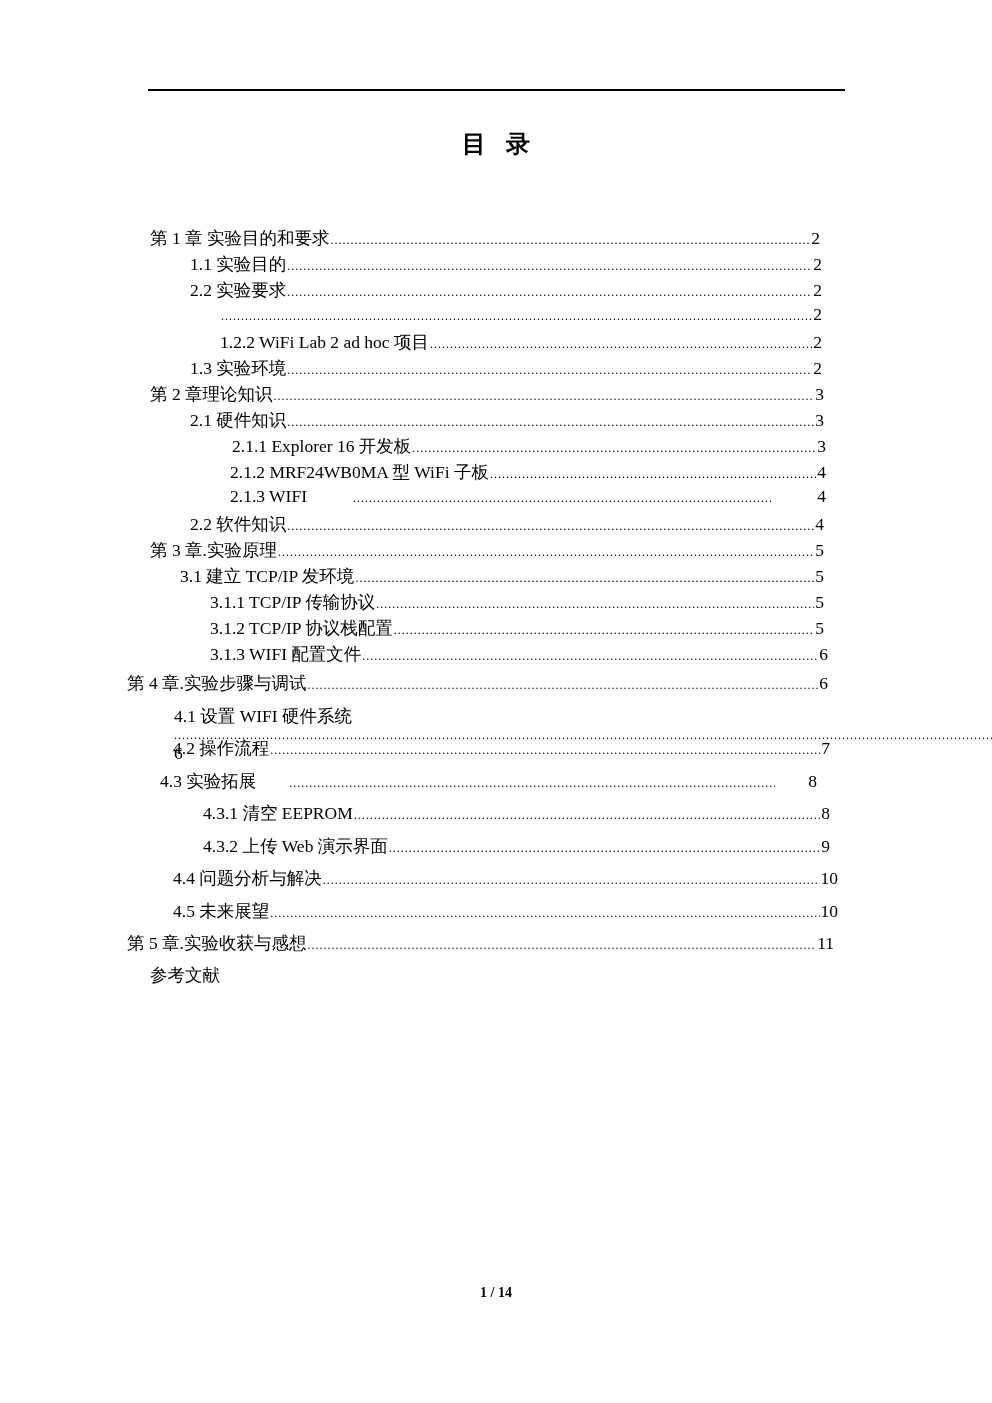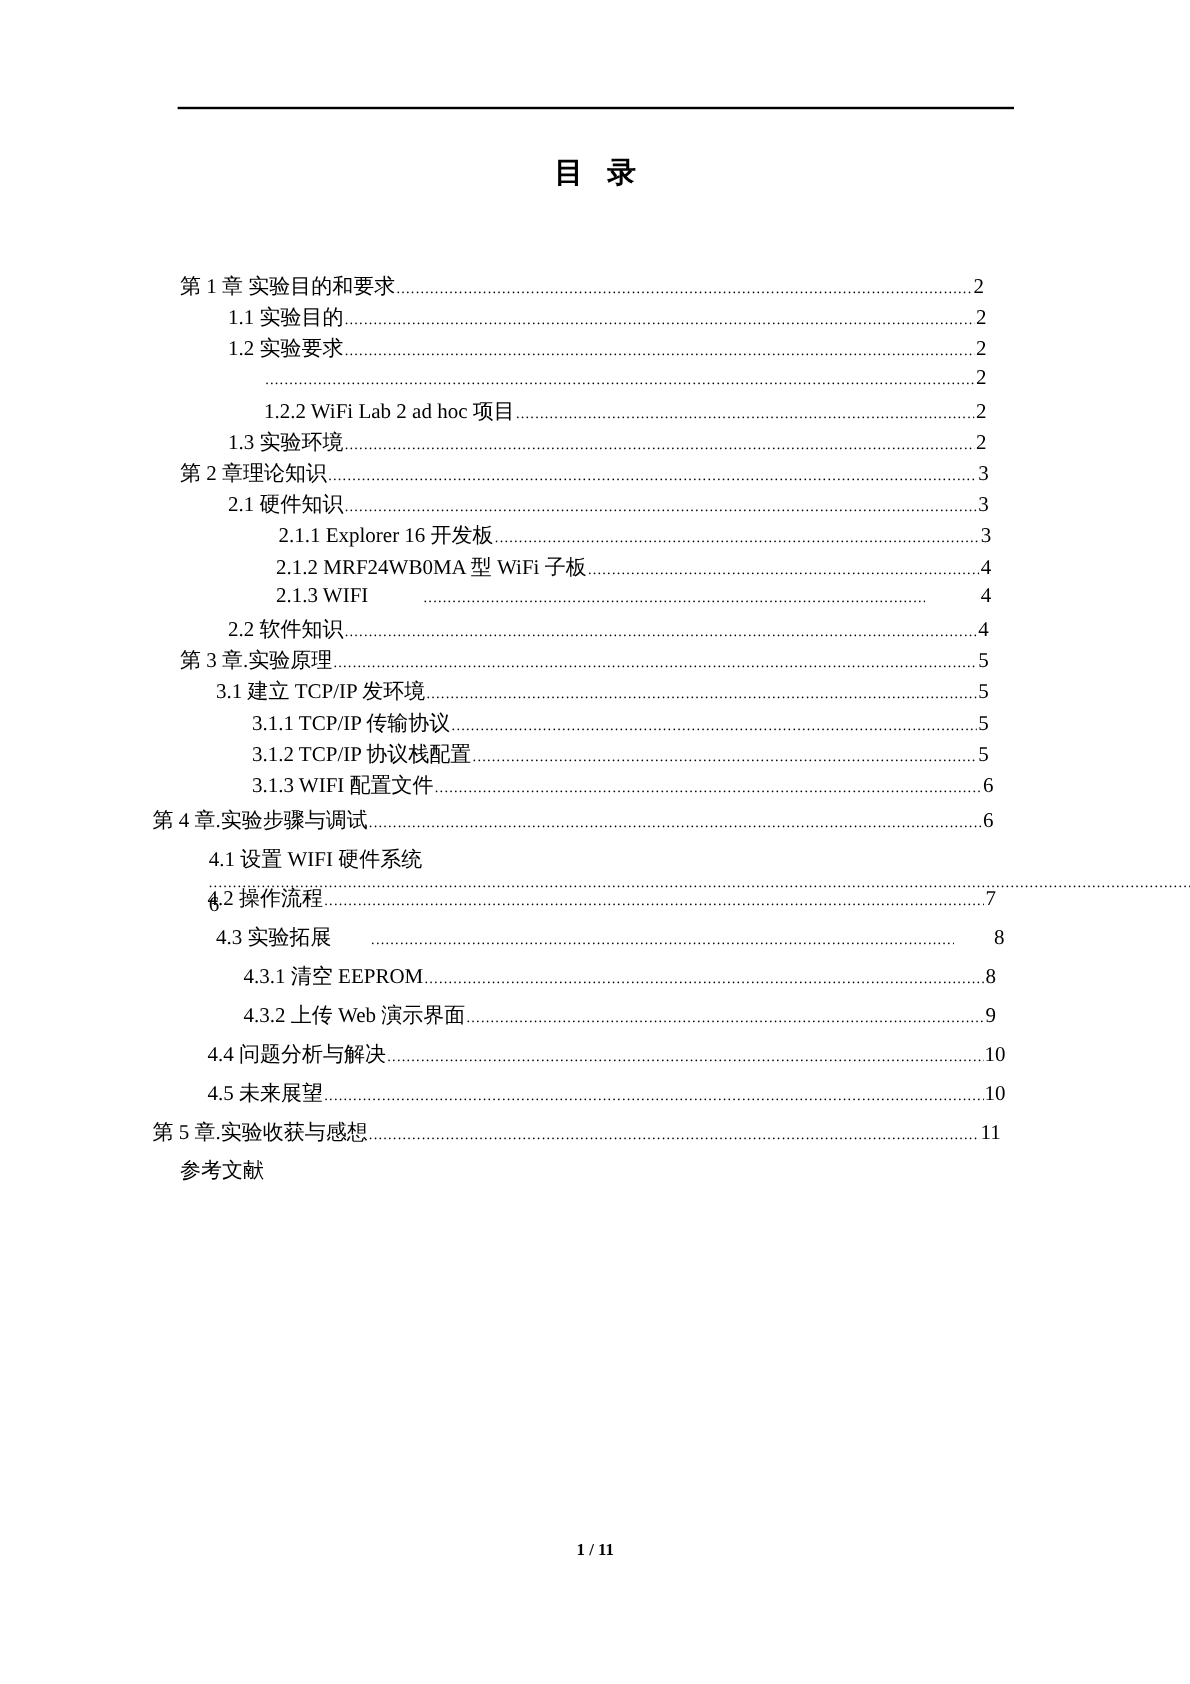--- a/index.html
+++ b/index.html
@@ -26,21 +26,21 @@
       <span class="label">第 1 章  实验目的和要求</span>
       <span class="leader"></span>
       <span class="page">2</span>
     </div>
     <div class="toc-entry" style="left: 190px; width: 632px; top: 252px;">
       <span class="label">1.1 实验目的</span>
       <span class="leader"></span>
       <span class="page">2</span>
     </div>
     <div class="toc-entry" style="left: 190px; width: 632px; top: 278px;">
-      <span class="label">1.2 实验要求</span>
+      <span class="label">2.2 实验要求</span>
       <span class="leader"></span>
       <span class="page">2</span>
     </div>
     <div class="toc-entry" style="left: 220px; width: 602px; top: 304px;">
       <span class="leader"></span>
       <span class="page">2</span>
     </div>
     <div class="toc-entry" style="left: 220px; width: 602px; top: 330px;">
       <span class="label">1.2.2 WiFi Lab 2 ad hoc 项目</span>
       <span class="leader"></span>
@@ -114,21 +114,21 @@
     <div class="toc-entry" style="left: 173px; width: 659px; top: 704px; flex-direction: column;">
       <span class="label">4.1  设置 WIFI 硬件系统</span>
       <span class="leader"></span>
       <span class="page">6</span>
     </div>
     <div class="toc-entry" style="left: 173px; width: 657px; top: 736px; justify-content: space-between;">
       <span class="label">4.2  操作流程</span>
       <span class="leader"></span>
       <span class="page">7</span>
     </div>
-    <div class="toc-entry" style="left: 180px; width: 657px; top: 769px; gap: 32px;">
+    <div class="toc-entry" style="left: 160px; width: 657px; top: 769px; gap: 32px;">
       <span class="label">4.3  实验拓展</span>
       <span class="leader"></span>
       <span class="page">8</span>
     </div>
     <div class="toc-entry" style="left: 203px; width: 627px; top: 801px;">
       <span class="label">4.3.1  清空 EEPROM</span>
       <span class="leader"></span>
       <span class="page">8</span>
     </div>
     <div class="toc-entry" style="left: 203px; width: 627px; top: 834px;">
@@ -150,13 +150,13 @@
       <span class="label">第 5 章.实验收获与感想</span>
       <span class="leader"></span>
       <span class="page">11</span>
     </div>
   </div>
 
 <div class="toc-entry" id="refs" style="left: 150px; top: 963px;">
   <span class="label">参考文献</span>
 </div>
 
-<div class="page-number">1 / 11</div>
+<div class="page-number">1 / 14</div>
 
 </body></html>

